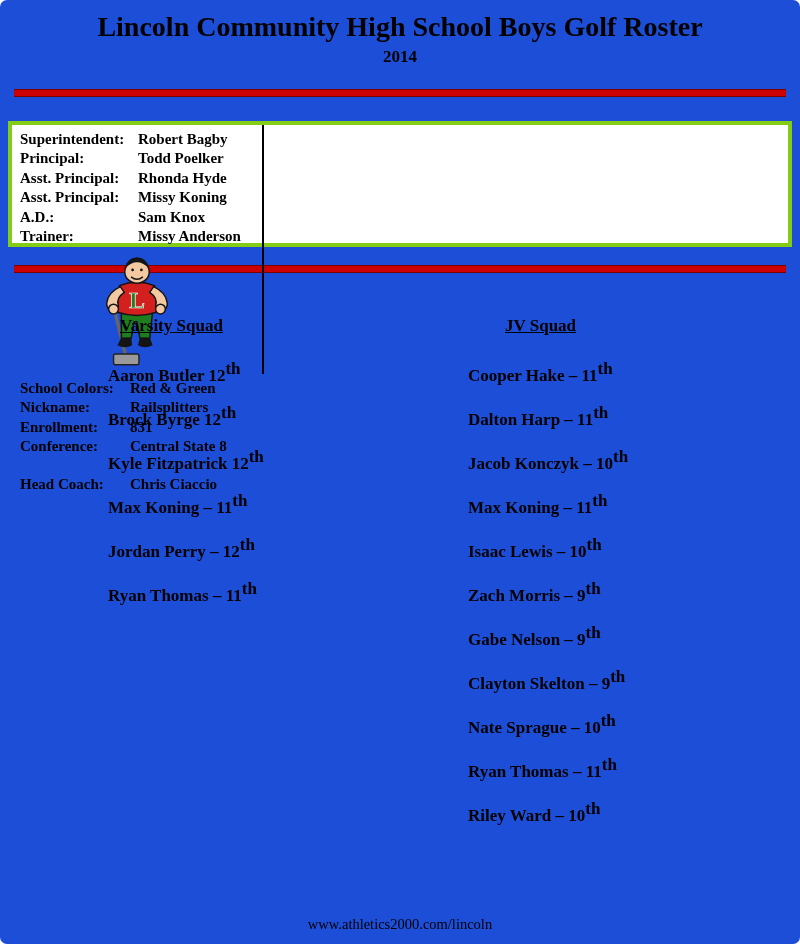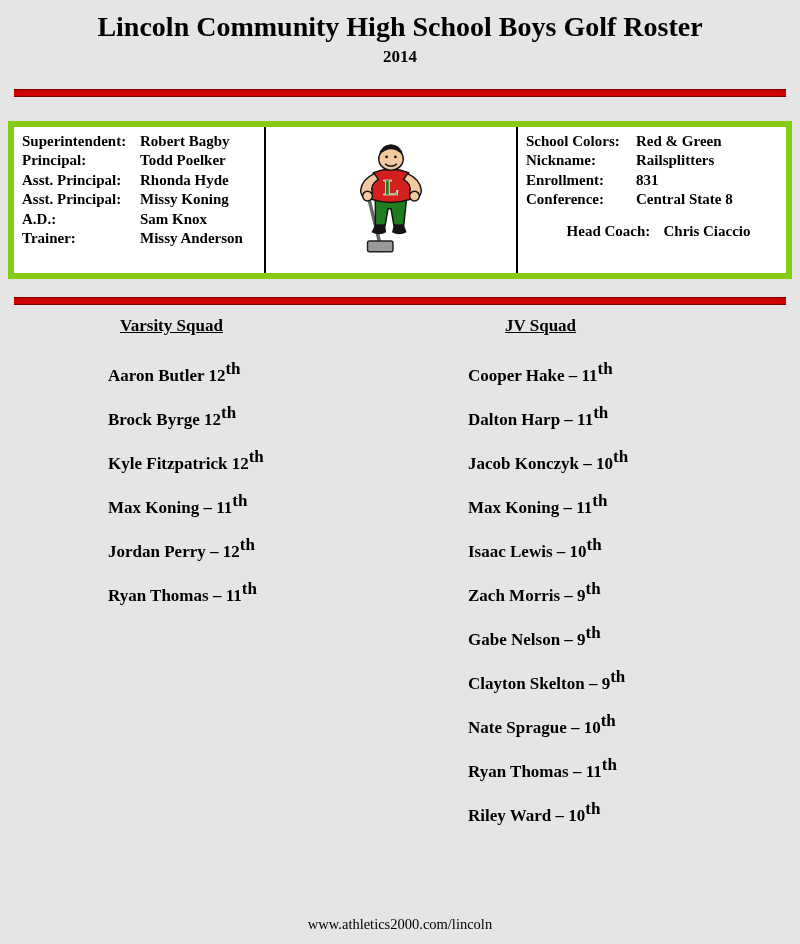--- a/index.html
+++ b/index.html
@@ -1,35 +1,35 @@
 <!DOCTYPE html>
 <html><head>
 <meta charset="utf-8">
 <style>
   * { box-sizing: border-box; }
   html, body { margin: 0; padding: 0; background: #ffffff; }
   body { font-family: "Liberation Serif", serif; color: #000; }
-  .page { width: 800px; height: 944px; position: relative; background: #e5e5e5; overflow: hidden; margin: 0 auto; }
+  .page { width: 800px; height: 944px; position: relative; background: #1d4ed8; overflow: hidden; margin: 0 auto; border-radius: 7px; }
 
   .title { margin: 0; padding-top: 10px; text-align: center; font-size: 28px; font-weight: bold; line-height: 1.2; }
   .year  { text-align: center; font-size: 17px; font-weight: bold; margin-top: 3px; }
 
   .red-rule { height: 8px; background: #cc0000; border-top: 1px solid #7a0000; border-bottom: 1px solid #7a0000; margin: 0 14px; }
   .rule-1 { margin-top: 22px; }
   .rule-2 { margin-top: 18px; }
 
-  .info-box { display: flex; margin: 24px 8px 0 8px; border: 6px solid #84cc16; height: 158px; background: #fff; }
+  .info-box { display: flex; margin: 24px 8px 0 8px; border: 4px solid #84cc16; height: 126px; background: #fff; flex-direction: column; }
   .info-cell { padding: 5px 8px; }
   .info-left  { width: 252px; border-right: 2px solid #000; }
   .info-center{ width: 252px; border-right: 2px solid #000; display: flex; align-items: center; justify-content: center; padding: 2px; }
   .info-right { flex: 1; }
   .info-row  { font-size: 15px; font-weight: bold; line-height: 19.5px; white-space: nowrap; }
   .info-label { display: inline-block; width: 118px; }
   .info-right .info-label { width: 110px; }
-  .coach-row { margin-top: 12px; text-align: center; }
+  .coach-row { margin-top: 18px; }
 
   .squad { position: absolute; top: 316px; }
   .varsity { left: 108px; }
   .jv { left: 468px; }
   .squad-title { font-size: 17px; font-weight: bold; text-decoration: underline; margin-bottom: 23px; }
   .varsity .squad-title { margin-left: 12px; }
   .jv .squad-title { margin-left: 37px; }
   .player { font-size: 17px; font-weight: bold; height: 44px; white-space: nowrap; }
   .player sup { font-size: 17px; font-weight: bold; }
 

